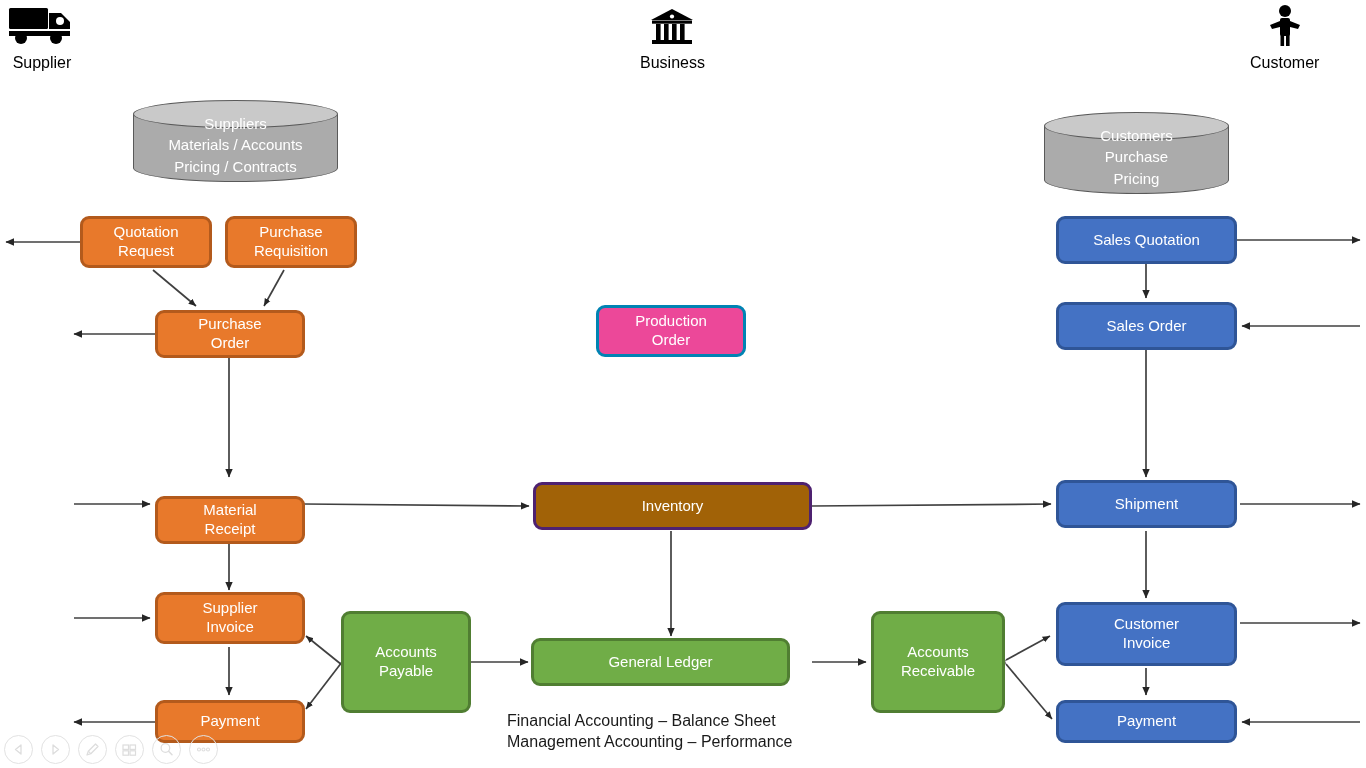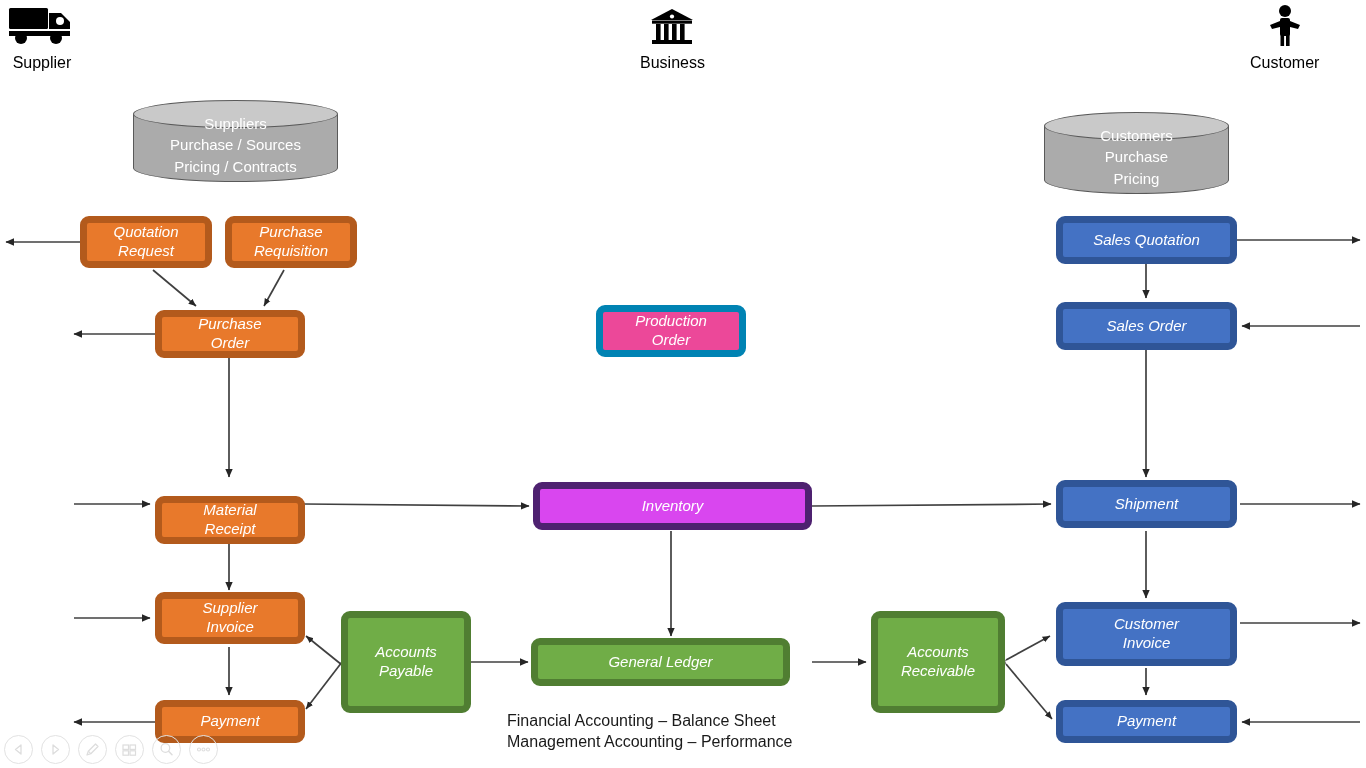--- a/index.html
+++ b/index.html
@@ -86,30 +86,29 @@
   .node {
     position: absolute;
     display: flex;
     align-items: center;
     justify-content: center;
     text-align: center;
     color: #ffffff;
     font-size: 15px;
     line-height: 1.25;
     border-radius: 9px;
-    border: 7px solid #0f766e;
+    border: 3px solid #0f766e;
     z-index: 4;
     padding: 2px 8px;
     white-space: pre-line;
-    font-style: italic;
   }
   .node.orange  { background: #E8792B; border-color: #B35A1C; }
   .node.blue    { background: #4472C4; border-color: #2F5597; }
   .node.green   { background: #70AD47; border-color: #507E32; }
-  .node.purple  { background: #d946ef; border-color: #4E2170; }
+  .node.purple  { background: #a16207; border-color: #4E2170; }
   .node.cyan    { background: #ec4899; border-color: #0083B3; }
 
   
   .note {
     position: absolute;
     font-size: 16px;
     color: #1a1a1a;
     line-height: 1.32;
     white-space: pre-line;
     z-index: 4;
@@ -253,21 +252,21 @@
     </span>
     <span class="actor-label">Customer</span>
   </div>
 
   <div class="cyl" style="left:133px; top:100px; width:205px; height:82px;">
     <div class="cyl-bottom"></div>
     <div class="cyl-body"></div>
     <div class="cyl-top"></div>
     <div class="cyl-text">
       <span>Suppliers</span>
-      <span>Purchase / Sources</span>
+      <span>Materials / Accounts</span>
       <span>Pricing / Contracts</span>
     </div>
   </div>
 
   <div class="cyl" style="left:1044px; top:112px; width:185px; height:82px;">
     <div class="cyl-bottom"></div>
     <div class="cyl-body"></div>
     <div class="cyl-top"></div>
     <div class="cyl-text">
       <span>Customers</span>

